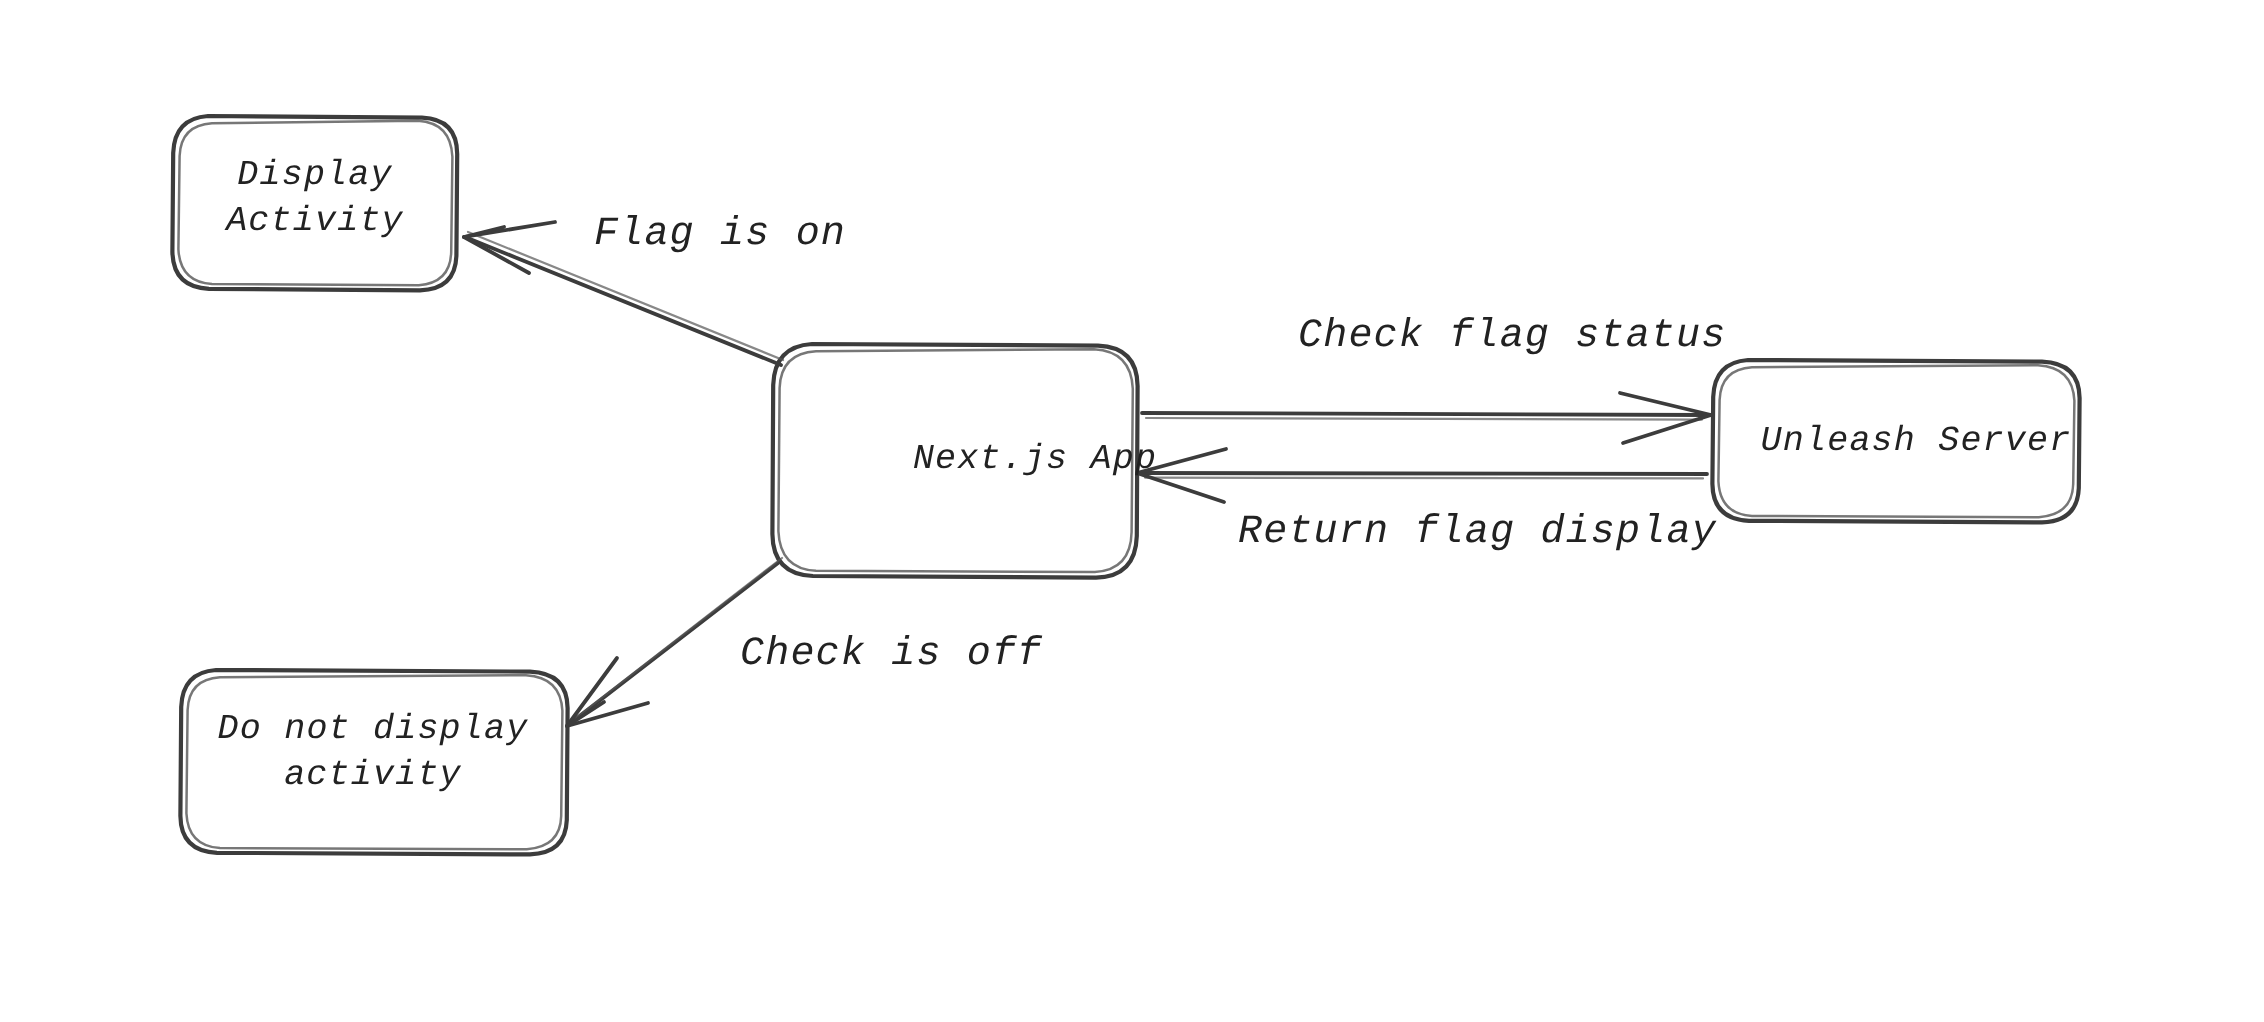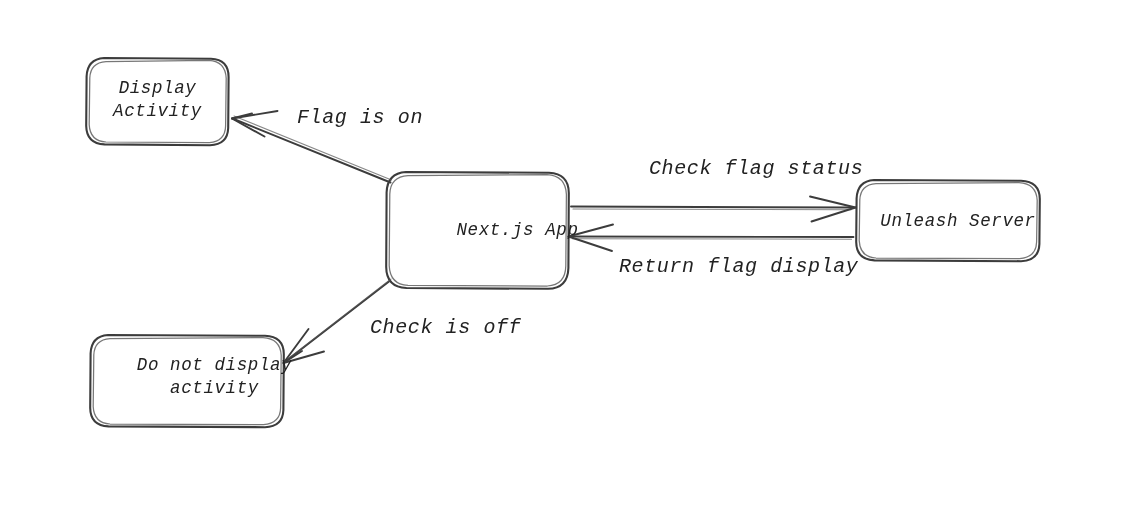--- a/index.html
+++ b/index.html
@@ -204,21 +204,21 @@
 
   </svg>
 
   <div class="node-label" style="left:86px; top:77px; width:143px;">Display
 Activity</div>
 
   <div class="node-label" style="left:386px; top:219px; width:183px;margin-left:40px;">Next.js App</div>
 
   <div class="node-label" style="left:856px; top:210px; width:204px;">Unleash Server</div>
 
-  <div class="node-label" style="left:90px; top:354px; width:193px;padding-left:28px;">Do not display
+  <div class="node-label" style="left:90px; top:354px; width:193px;">Do not display
 activity</div>
 
   <div class="edge-label" style="left:297px; top:105px;">Flag is on</div>
 
   <div class="edge-label" style="left:609px; top:156px;margin-left:40px;">Check flag status</div>
 
   <div class="edge-label" style="left:619px; top:254px;">Return flag display</div>
 
   <div class="edge-label" style="left:370px; top:315px;">Check is off</div>
 

